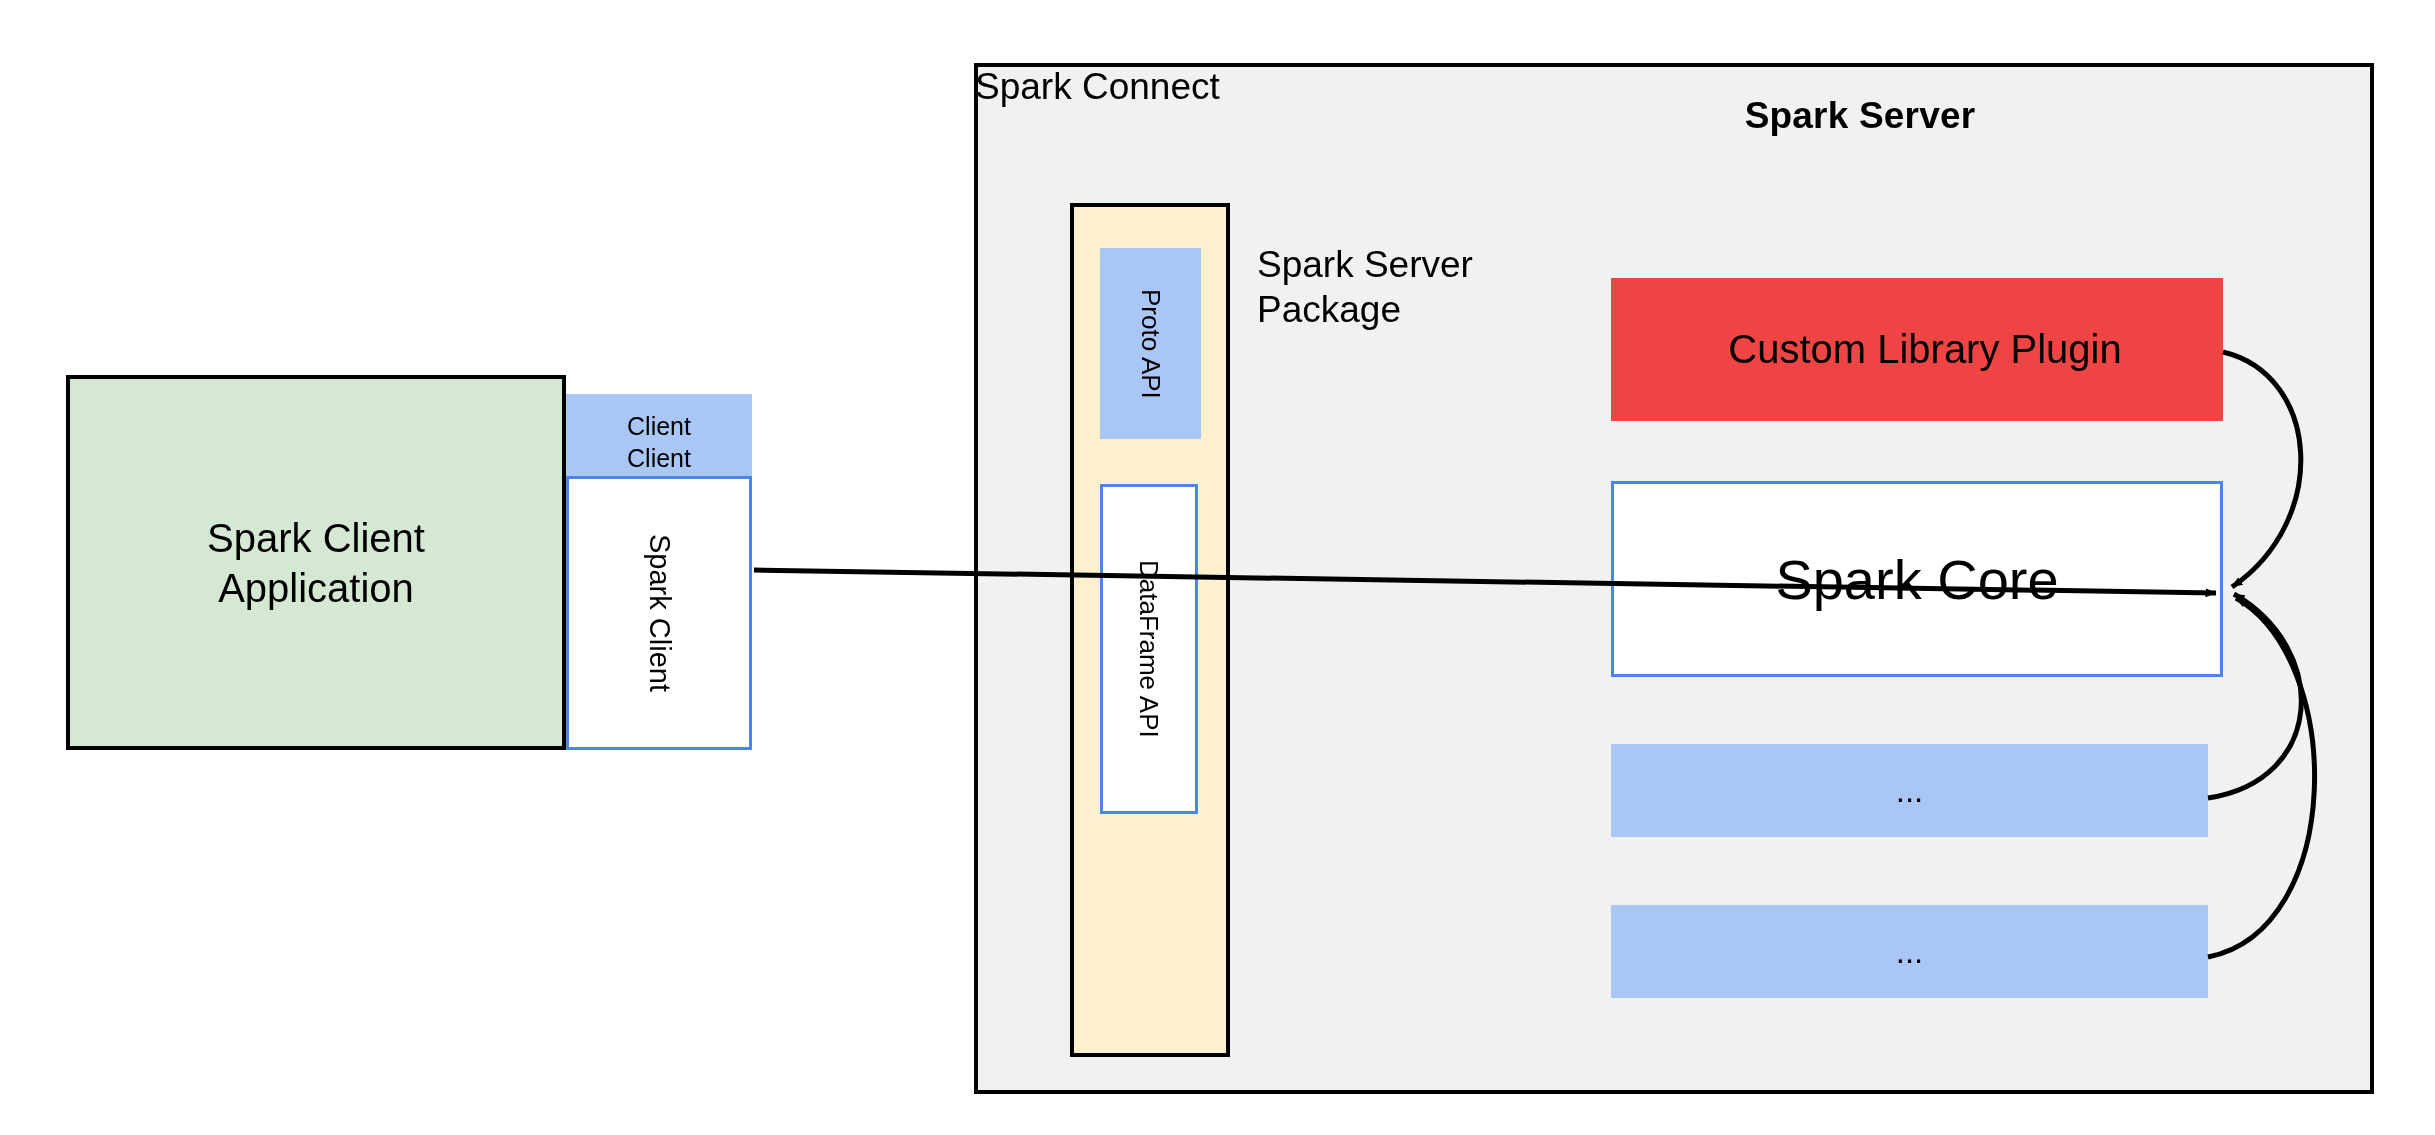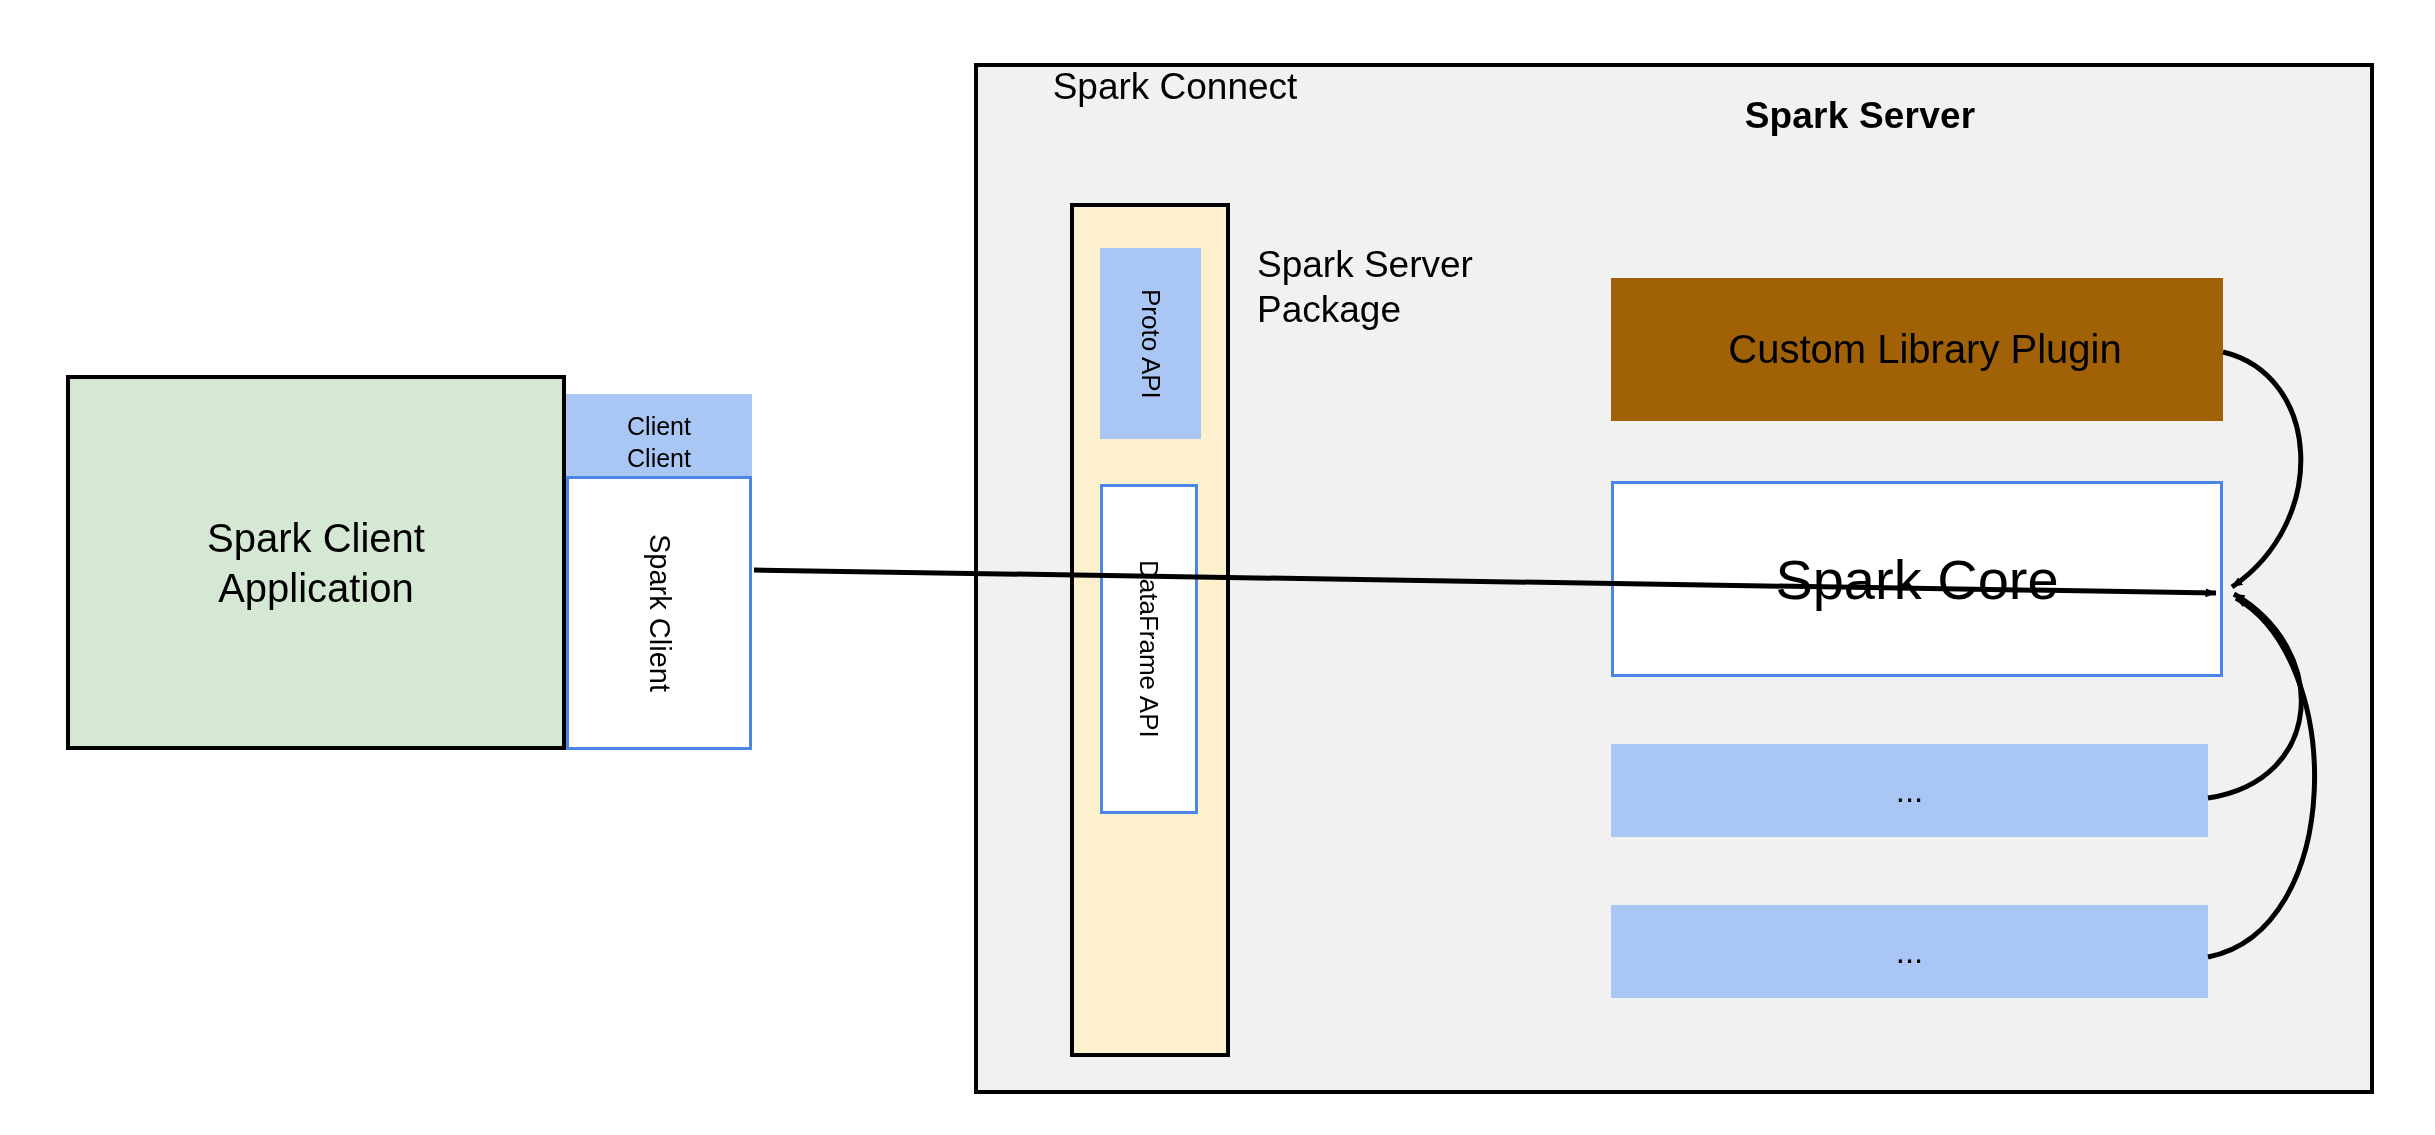--- a/index.html
+++ b/index.html
@@ -52,21 +52,21 @@
     font-size: 37px;
     font-weight: bold;
     letter-spacing: 0.2px;
   }
 
   #connect-api-label {
     position: absolute;
     left: 975px;
     top: 64px;
     width: 400px;
-    text-align: center;
+    text-align: left;
     font-size: 37px;
     line-height: 1.22;
     font-weight: normal;
   }
 
   #server-library-label {
     position: absolute;
     left: 1257px;
     top: 242px;
     width: 330px;
@@ -148,21 +148,21 @@
     border: 3px solid #4a86e8;
   }
   #spark-client .vtext-cw { font-size: 29px; }
 
   
   #custom-plugin {
     left: 1611px;
     top: 278px;
     width: 612px;
     height: 143px;
-    background: #a16207;
+    background: #ef4444;
     border: none;
     font-size: 40px;
     padding-left: 16px;
   }
 
   #spark-core {
     left: 1611px;
     top: 481px;
     width: 612px;
     height: 196px;

